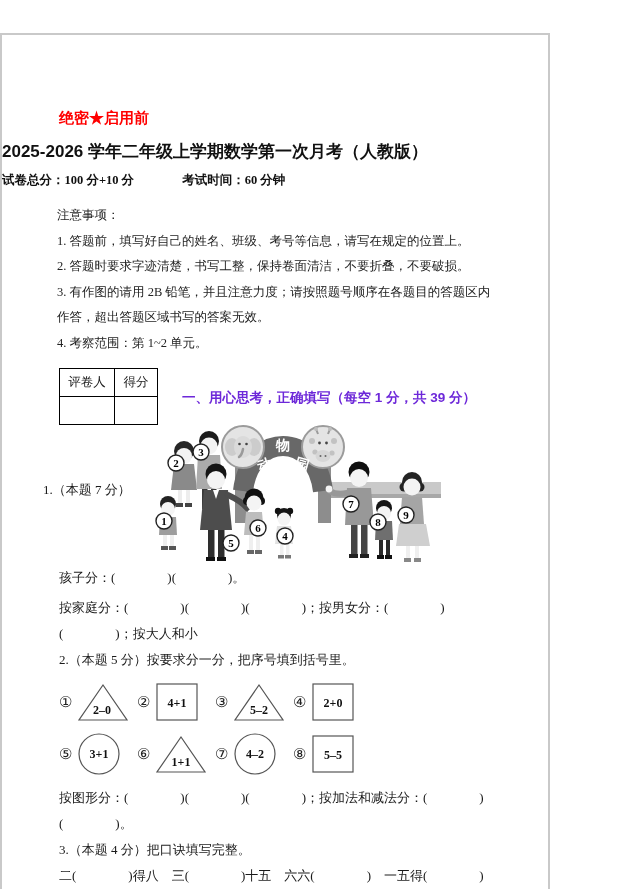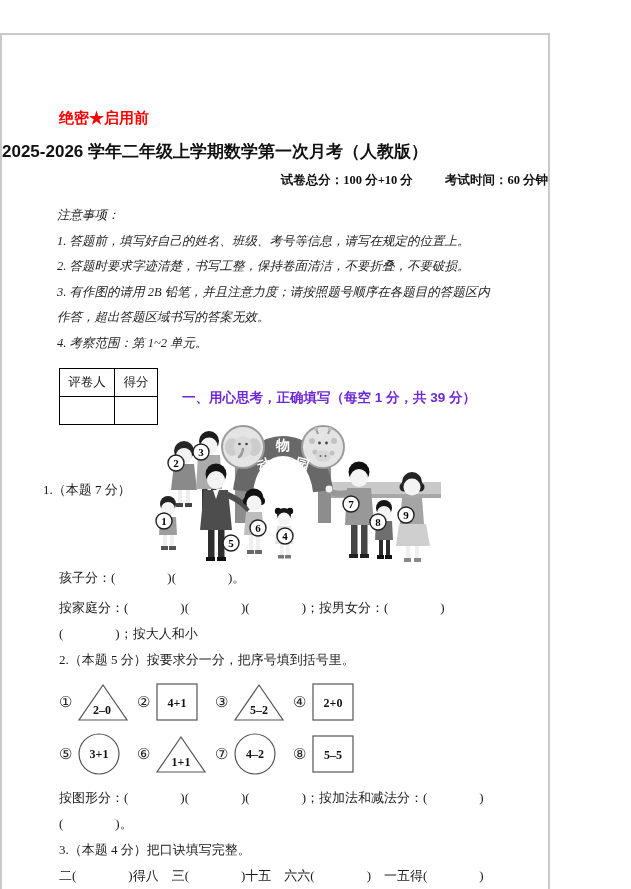--- a/index.html
+++ b/index.html
@@ -5,23 +5,23 @@
   html,body{margin:0;padding:0;background:#fff;}
   .page{
     position:relative;width:550px;height:889px;box-sizing:border-box;
     border:2px solid #c9c9c9;background:#fff;overflow:hidden;
     font-family:"Liberation Serif",serif;color:#1a1a1a;margin-top:33px;
   }
   .secret{margin:74px 0 0 57px;font-family:"Liberation Sans",sans-serif;
     font-weight:bold;font-size:15px;color:#ff0000;}
   .title{margin-top:12px;text-align:left;font-family:"Liberation Sans",sans-serif;
     font-weight:bold;font-size:17px;color:#111;}
-  .subtitle{margin-top:9px;display:flex;justify-content:flex-end;gap:32px;
+  .subtitle{margin-top:9px;display:flex;justify-content:flex-start;gap:48px;
     font-weight:bold;font-size:12.5px;color:#111;}
-  .notices{margin:14px 55px 0 55px;font-style:italic;font-size:12.5px;
+  .notices{margin:14px 55px 0 55px;font-size:12.5px;
     line-height:25.5px;color:#222;}
   .notices p{margin:0;}
   .rowA{display:flex;margin:12px 0 0 57px;gap:11px;}
   table.score{border-collapse:collapse;}
   table.score td{border:1.8px solid #000;text-align:center;vertical-align:middle;
     font-size:12.5px;padding:0;height:27px;color:#222;}
   td.c1{width:54px;} td.c2{width:42px;}
   .sec-heading{margin:21px 0 0 13px;font-family:"Liberation Sans",sans-serif;
     font-weight:bold;font-size:13.5px;color:#6d28d9;}
   .rowB{position:relative;height:140px;}

